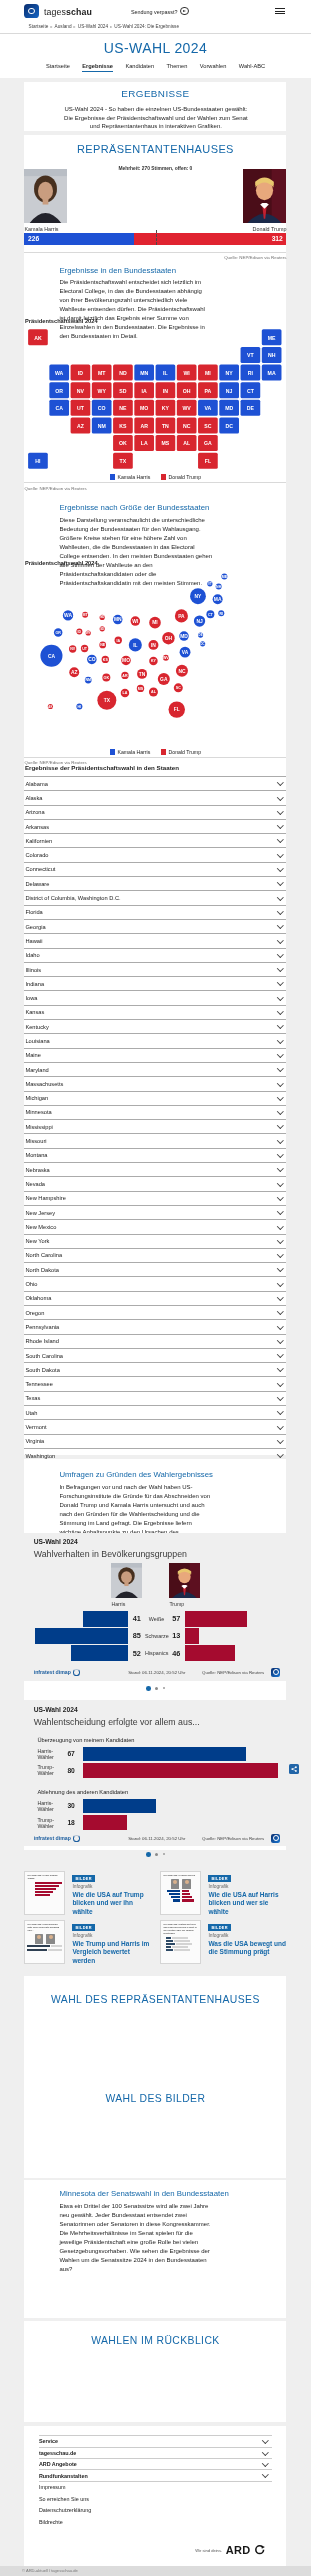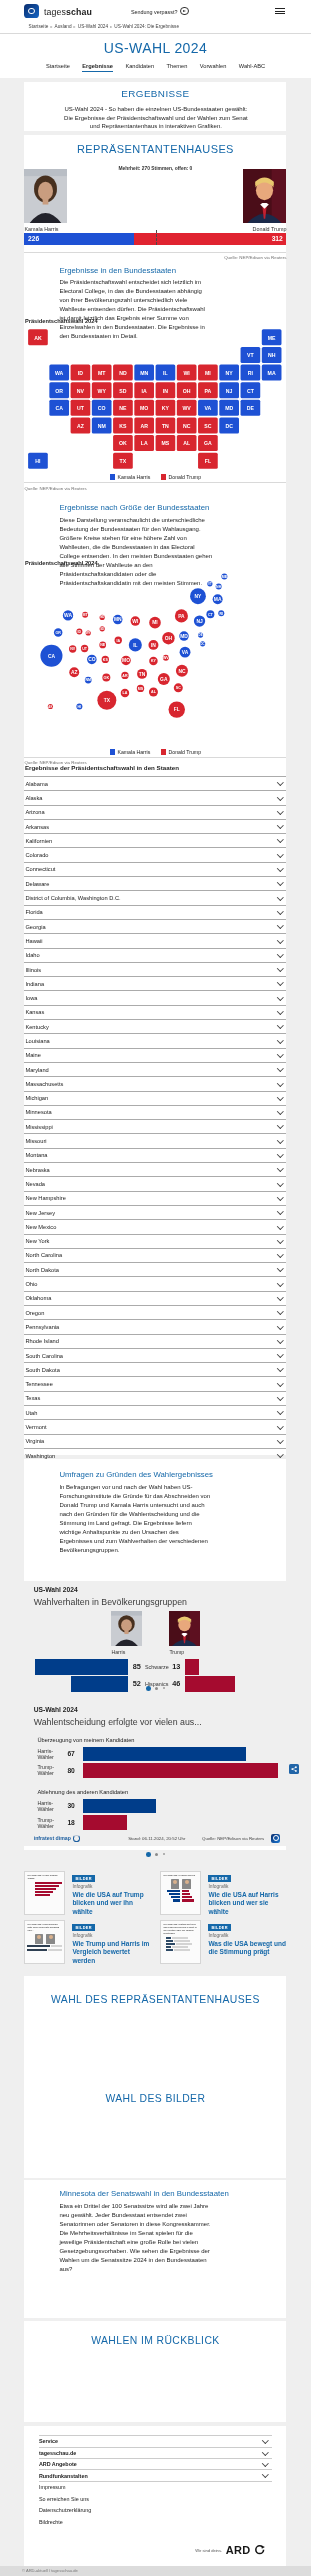--- a/index.html
+++ b/index.html
@@ -803,21 +803,21 @@
           <span class="lbl">Wyoming</span>
           <span class="chev"></span>
         </div>
       </div>
   </section>
 
   <section class="card" style="top:1459px;height:391px;">
     <div class="sub-h3" style="top:11.4px;">Umfragen zu Gründen des Wahlergebnisses</div>
     <div class="para" style="top:24px;">In Befragungen vor und nach der Wahl haben US-Forschungsinstitute die Gründe für das Abschneiden von Donald Trump und Kamala Harris untersucht und auch nach den Gründen für die Wahlentscheidung und die Stimmung im Land gefragt. Die Ergebnisse liefern wichtige Anhaltspunkte zu den Ursachen des Ergebnisses und zum Wahlverhalten der verschiedenen Bevölkerungsgruppen.</div>
 
-    <div class="chartcard" id="chart1" style="top:74px;height:148px;margin-top:48px;">
+    <div class="chartcard" id="chart1" style="top:74px;height:148px;">
       <div class="kicker" style="top:5.2px;">US-Wahl 2024</div>
       <div class="ctitle" style="top:15.6px;">Wahlverhalten in Bevölkerungsgruppen</div>
       <div class="portrait" id="harris-photo-sm" style="left:87px;top:30px;width:31px;height:35px;"><svg width="100%" height="100%" viewBox="0 0 60 76" preserveAspectRatio="none">
             <rect width="60" height="76" fill="#c9ccd1"></rect>
             <rect width="60" height="10" fill="#b9bec5"></rect>
             <ellipse cx="30" cy="28" rx="16" ry="19" fill="#47301f"></ellipse>
             <ellipse cx="30" cy="31" rx="10.5" ry="13" fill="#c99d7f"></ellipse>
             <path d="M8 76 Q30 48 52 76 Z" fill="#23232b"></path>
             <rect x="26" y="42" width="8" height="8" fill="#c99d7f"></rect>
           </svg></div>
@@ -829,20 +829,31 @@
             <path d="M17 26 Q30 12 43 26 Q42 16 30 14 Q18 16 17 26Z" fill="#e9c76f"></path>
             <path d="M6 76 Q30 50 54 76 Z" fill="#1b2a4a"></path>
             <path d="M27 52 L33 52 L31 70 L29 70 Z" fill="#c22030"></path>
             <path d="M24 50 L30 56 L36 50 L33 48 L27 48 Z" fill="#fff"></path>
           </svg></div>
       <div class="abs" style="left:87px;top:68px;font-size:5.2px;color:#333;">Harris</div>
       <div class="ab s abs" style="left:145px;top:68px;font-size:5.2px;color:#333;position:absolute;">Trump</div>
       <div class="abs" id="butterfly" style="left:0;top:78px;right:0;">
           <div class="bf-row">
             <div class="bf-left">
+              <div class="bf-bar" style="width:45px;background:#003d8a"></div>
+            </div>
+            <div class="bf-numL">41</div>
+            <div class="bf-cat">Weiße</div>
+            <div class="bf-numR">57</div>
+            <div class="bf-right">
+              <div class="bf-bar" style="width:62px;background:#a50b2f"></div>
+            </div>
+          </div>
+          <div class="bf-row">
+            <div class="bf-left">
               <div class="bf-bar" style="width:93px;background:#003d8a"></div>
             </div>
             <div class="bf-numL">85</div>
             <div class="bf-cat">Schwarze</div>
             <div class="bf-numR">13</div>
             <div class="bf-right">
               <div class="bf-bar" style="width:14px;background:#a50b2f"></div>
             </div>
           </div>
           <div class="bf-row">
@@ -868,21 +879,21 @@
       </div>
     </div>
     <div class="dots" style="top:227px;">
         <i class="d1"></i>
         <i class="d2"></i>
         <i class="d3"></i>
       </div>
 
     <div class="chartcard" id="chart2" style="top:241px;height:146px;">
       <div class="kicker" style="top:6.2px;">US-Wahl 2024</div>
-      <div class="ctitle" style="top:16.6px;">Wahlentscheidung erfolgte vor vielen aus...</div>
+      <div class="ctitle" style="top:16.6px;">Wahlentscheidung erfolgte vor allem aus...</div>
       <div class="abs" id="dec-groups" style="left:0;top:37px;right:0;">
           <div class="dec-group-label">Überzeugung von meinem Kandidaten</div>
           <div class="dec-row">
             <span class="dlbl">Harris-Wähler</span>
             <span class="dnum">67</span>
             <span class="dbar" style="width:163px;background:#003d8a"></span>
           </div>
           <div class="dec-row">
             <span class="dlbl">Trump-Wähler</span>
             <span class="dnum">80</span>

